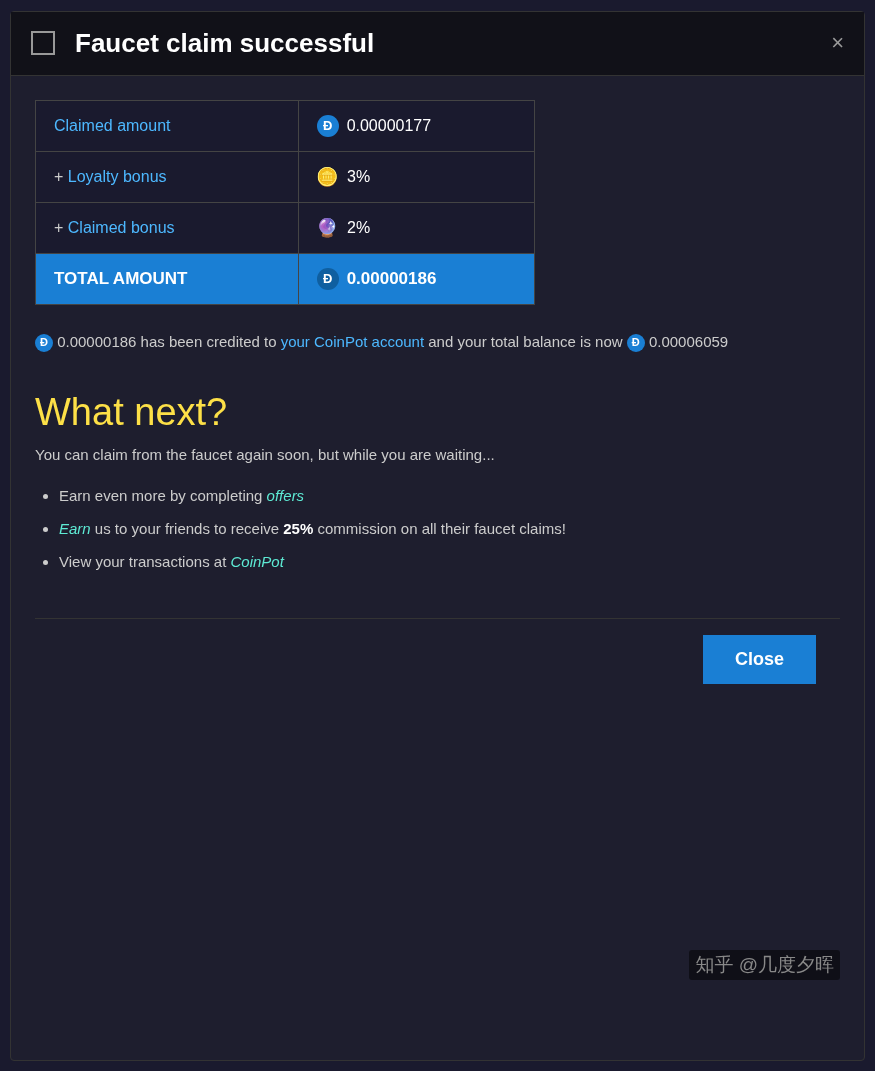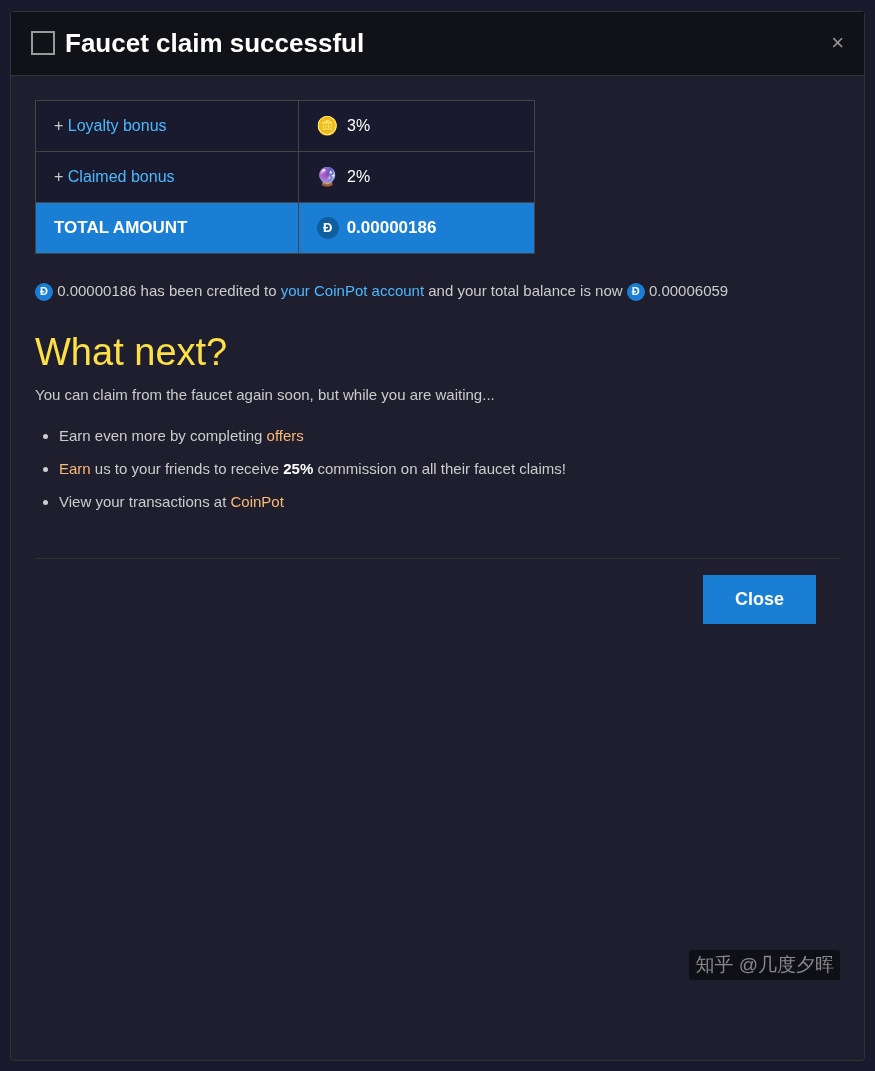--- a/index.html
+++ b/index.html
@@ -24,21 +24,21 @@
       background: #111118;
       padding: 16px 20px;
       border-bottom: 1px solid #333;
       display: flex;
       align-items: center;
       justify-content: space-between;
     }
     .modal-title {
       display: flex;
       align-items: center;
-      gap: 10px;
+      gap: 20px;
       font-size: 26px;
       font-weight: bold;
       color: #fff;
     }
     .title-icon {
       width: 24px;
       height: 24px;
       border: 2px solid #999;
       display: inline-block;
     }
@@ -117,21 +117,21 @@
       border-radius: 50%;
       color: #fff;
       font-weight: bold;
       font-size: 11px;
       vertical-align: middle;
     }
     .credit-section {
       font-size: 15px;
       color: #ccc;
       line-height: 1.7;
-      margin-bottom: 28px;
+      margin-bottom: 37px;
     }
     .credit-link {
       color: #4db8ff;
       text-decoration: none;
     }
     .what-next-title {
       font-size: 38px;
       font-weight: normal;
       color: #fde047;
       margin-bottom: 12px;
@@ -142,22 +142,23 @@
       margin-bottom: 16px;
     }
     .what-next-list {
       list-style: disc;
       padding-left: 24px;
       font-size: 15px;
       color: #ccc;
       line-height: 2.2;
     }
     .what-next-list a {
-      color: #fdba74;
+      color: #5eead4;
       text-decoration: none;
+      font-style: italic;
     }
     .what-next-list strong {
       color: #fff;
     }
     .modal-footer {
       border-top: 1px solid #333;
       padding: 16px 24px;
       display: flex;
       justify-content: flex-end;
       margin-top: 40px;
@@ -205,20 +206,31 @@
       <span class="title-icon"></span>
       <span>Faucet claim successful</span>
     </div>
     <button class="close-btn">×</button>
   </div>
 
   <div class="modal-body">
     <table class="claim-table">
       <tbody>
 
+        <tr>
+          <td class="label-cell">
+            <span>Claimed amount</span>
+          </td>
+          <td class="value-cell">
+            <div class="value-inner">
+              <span class="dash-icon">Đ</span>
+              <span>0.00000177</span>
+            </div>
+          </td>
+        </tr>
 
         <tr>
           <td class="label-cell">
             <span class="plus">+ </span><span style="color:#4db8ff">Loyalty bonus</span>
           </td>
           <td class="value-cell">
             <div class="value-inner">
               <span class="emoji-icon">🪙</span>
               <span>3%</span>
             </div>

